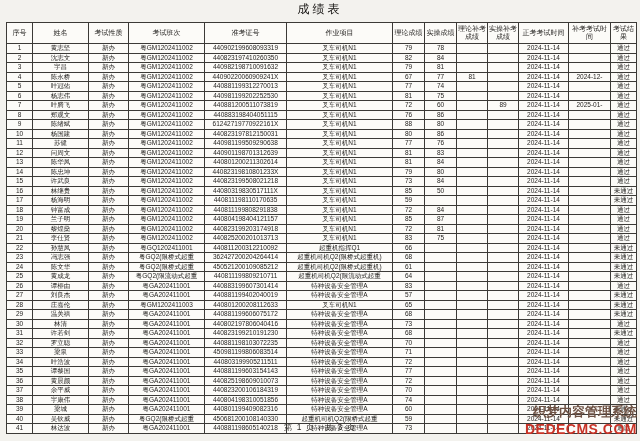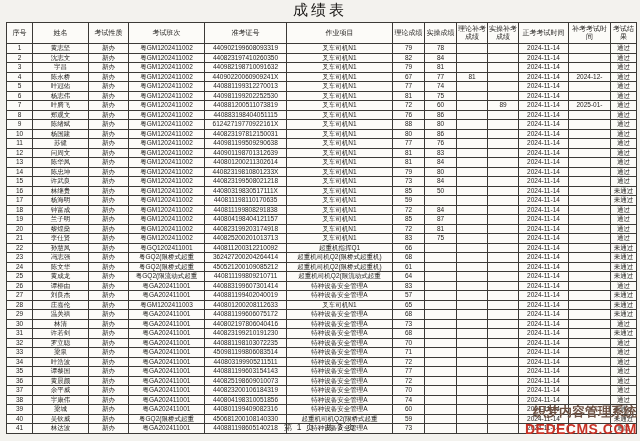--- a/index.html
+++ b/index.html
@@ -14,21 +14,21 @@
     height: 441px;
     background: #f3f2ee;
     overflow: hidden;
   }
   .title {
     position: absolute;
     top: 1px;
     left: 0;
     right: 0;
     text-align: center;
-    font-size: 15px;
+    font-size: 12px;
     letter-spacing: 3px;
     color: #171513;
   }
   table.score-table {
     position: absolute;
     top: 22px;
     left: 6px;
     border-collapse: collapse;
     table-layout: fixed;
     background: #fcfbf8;

